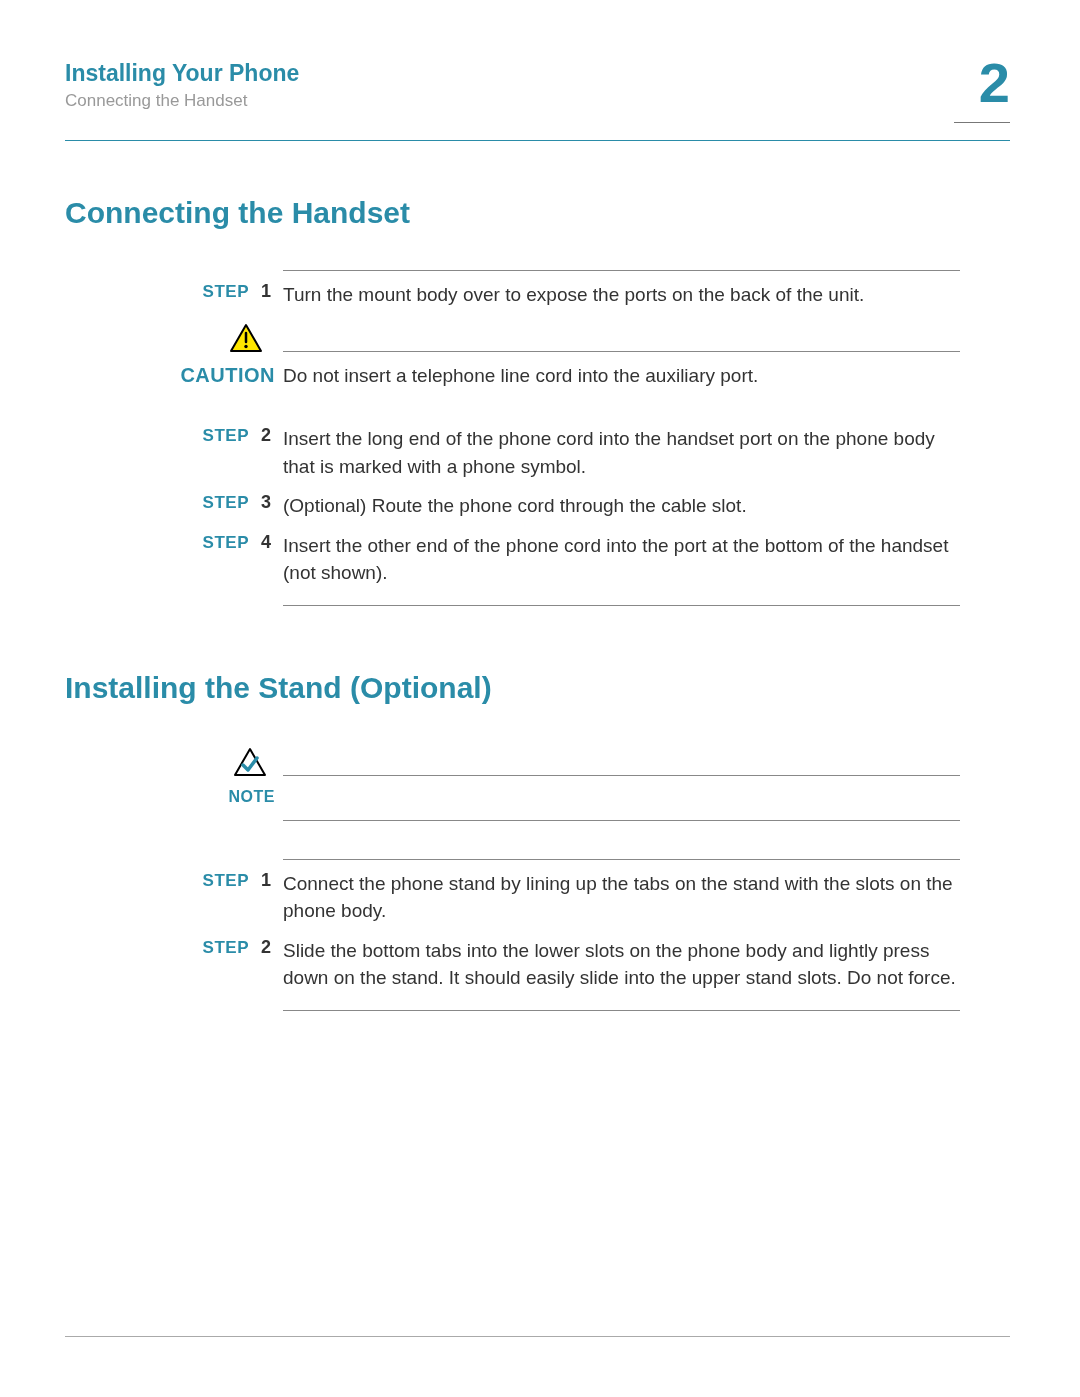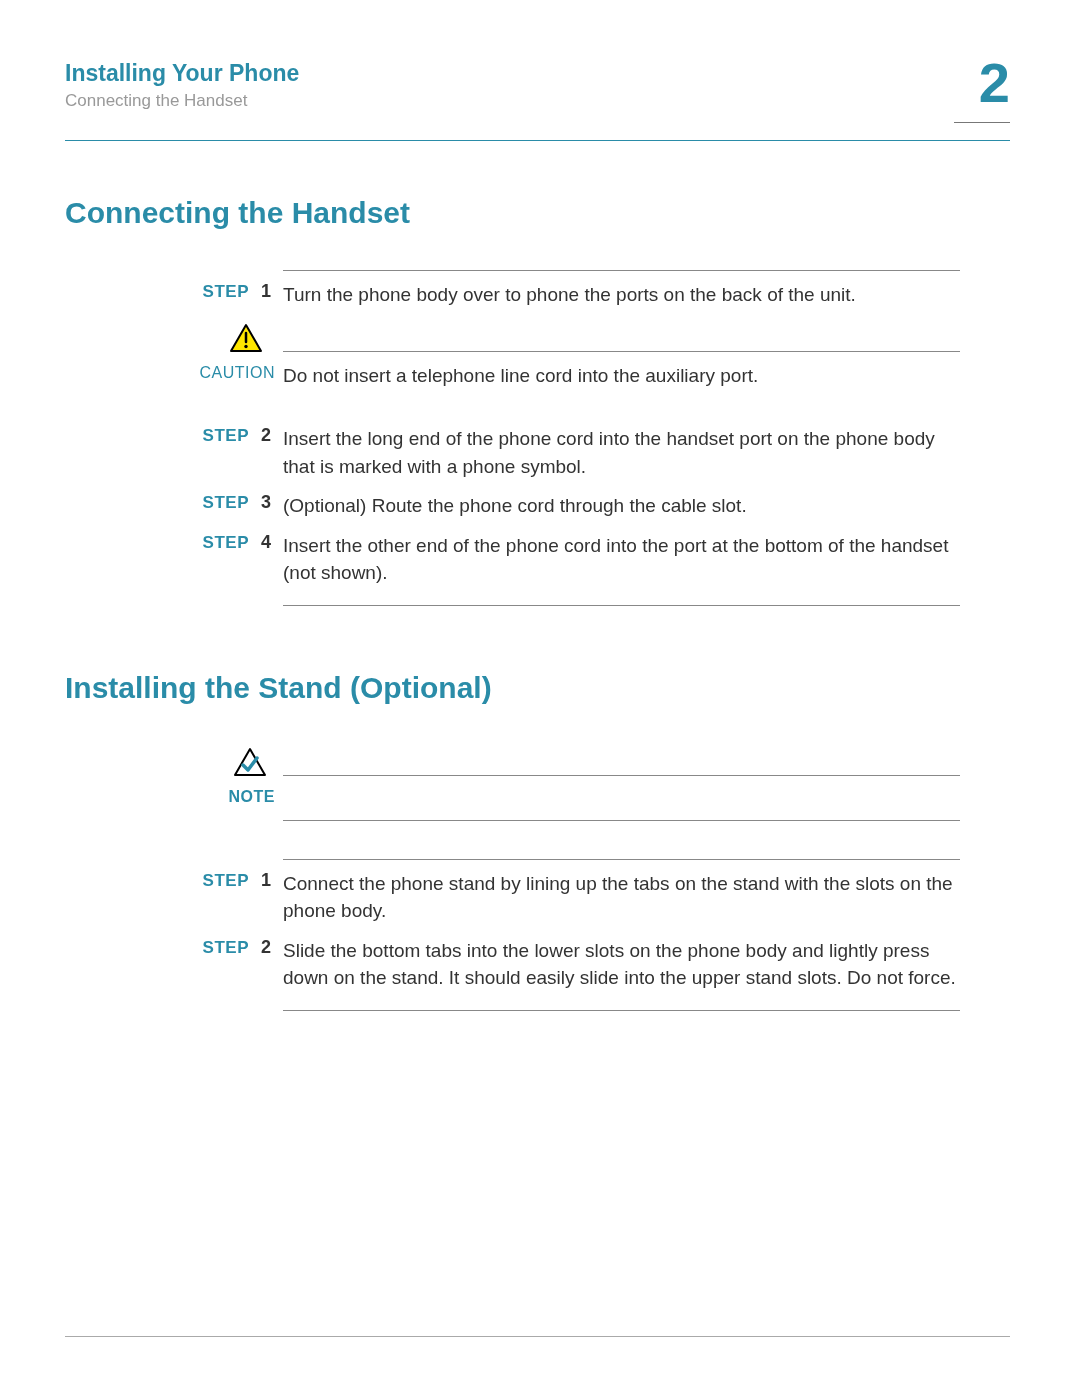--- a/index.html
+++ b/index.html
@@ -105,22 +105,22 @@
   }
   .icon-col {
     width: 90px;
     display: flex;
     flex-direction: column;
     align-items: flex-end;
     padding-right: 0px;
   }
   .caution-label {
     color: #2a8ca8;
-    font-weight: normal;
-    font-size: 16px;
+    font-weight: bold;
+    font-size: 20px;
     letter-spacing: 0.5px;
     margin-top: 2px;
     margin-left: 16px;
   }
   .note-label {
     color: #2a8ca8;
     font-weight: bold;
     font-size: 16px;
     letter-spacing: 0.5px;
     margin-top: 2px;
@@ -179,21 +179,21 @@
 
 <h1 class="section-title">Connecting the Handset</h1>
 
 <div class="content-block">
   <hr class="inner-rule" style="margin-top:0;">
   <div class="step-row">
     <div class="step-label-col">
         <span class="step-label">STEP</span>
       </div>
     <div class="step-num">1</div>
-    <div class="step-text">Turn the phone body over to phone the ports on the back of the unit.</div>
+    <div class="step-text">Turn the mount body over to expose the ports on the back of the unit.</div>
   </div>
 
   <div class="caution-icon-wrap">
     <svg width="34" height="30" viewBox="0 0 34 30">
       <polygon points="17,2 32,28 2,28" fill="#ffe600" stroke="#000" stroke-width="2" stroke-linejoin="round"></polygon>
       <line x1="17" y1="10" x2="17" y2="19" stroke="#000" stroke-width="2.5" stroke-linecap="round"></line>
       <circle cx="17" cy="23.5" r="1.7" fill="#000"></circle>
     </svg>
   </div>
   <hr class="inner-rule" style="margin-top:-2px;">

